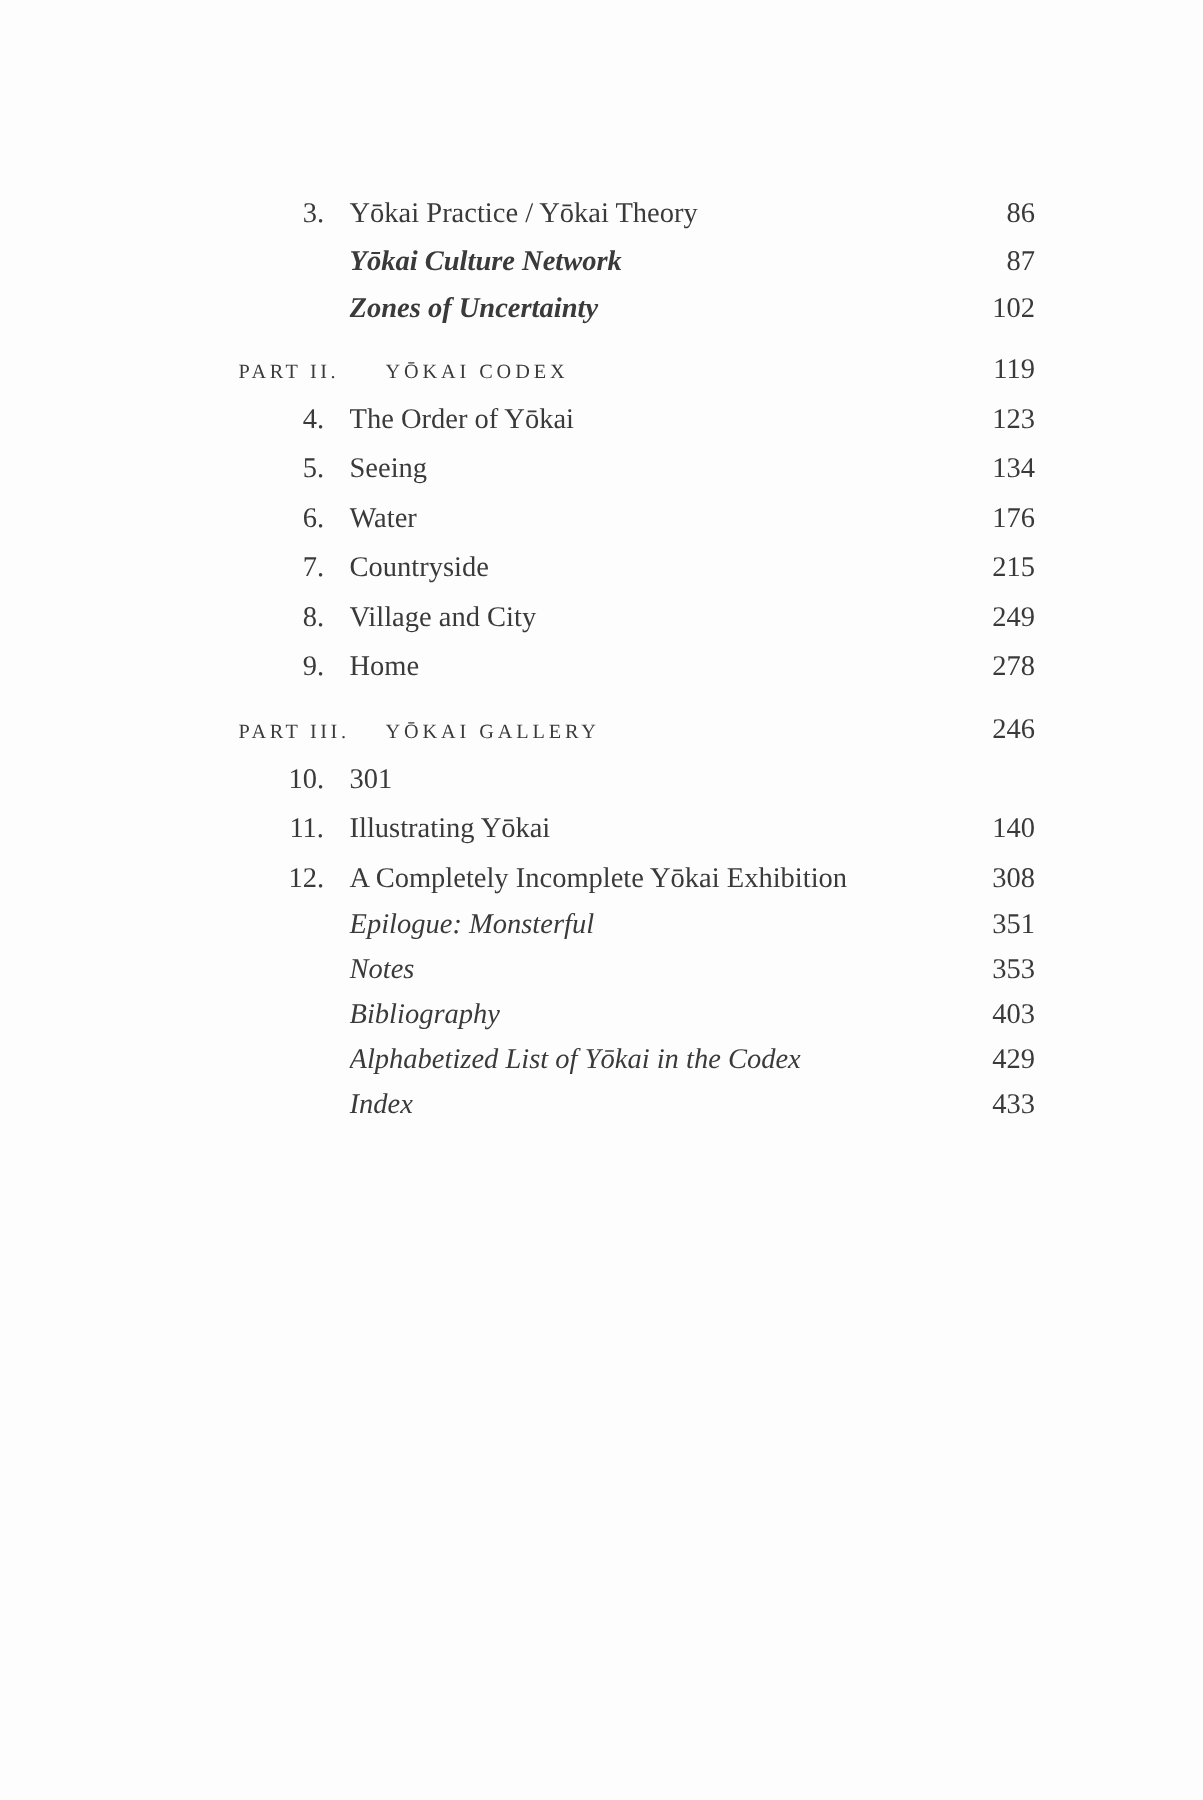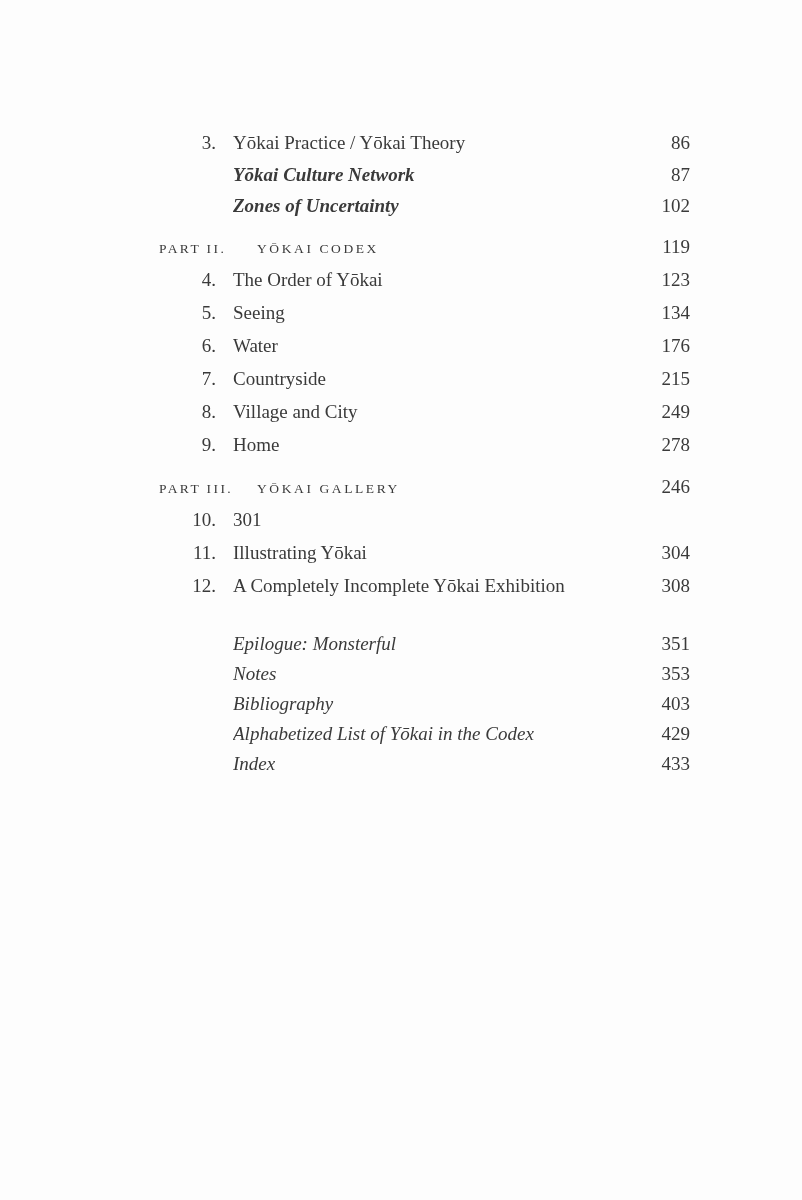--- a/index.html
+++ b/index.html
@@ -62,21 +62,21 @@
   .row.part .title {
     font-size: 13.5px;
     letter-spacing: 2.6px;
   }
   
   .row.sub { height: 31px; line-height: 31px; }
   .row.sub .title { font-style: italic; font-weight: bold; }
   
   .row.back { height: 30px; line-height: 30px; }
   .row.back .title { font-style: italic; }
-  .row.back-first { margin-top: 27px; }
+  .row.back-first { }
 </style>
 </head>
 <body>
 
 <div class="page">
   <div class="toc" id="toc">
       <div class="row chapter">
         <span class="label">3.</span>
         <span class="title">Yōkai Practice / Yōkai Theory</span>
         <span class="pagenum">86</span>
@@ -131,21 +131,21 @@
         <span class="title">YŌKAI GALLERY</span>
         <span class="pagenum">246</span>
       </div>
       <div class="row chapter">
         <span class="label">10.</span>
         <span class="pagenum">301</span>
       </div>
       <div class="row chapter">
         <span class="label">11.</span>
         <span class="title">Illustrating Yōkai</span>
-        <span class="pagenum">304</span>
+        <span class="pagenum">140</span>
       </div>
       <div class="row chapter">
         <span class="label">12.</span>
         <span class="title">A Completely Incomplete Yōkai Exhibition</span>
         <span class="pagenum">308</span>
       </div>
       <div class="row back back-first">
         <span class="label"></span>
         <span class="title">Epilogue: Monsterful</span>
         <span class="pagenum">351</span>

